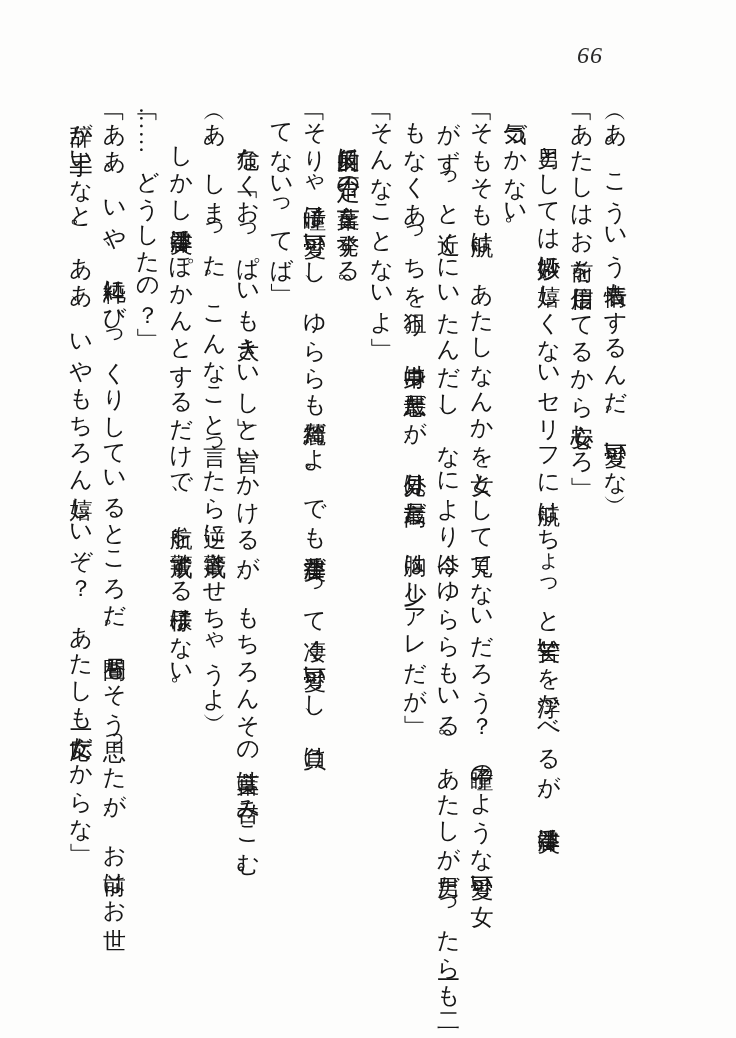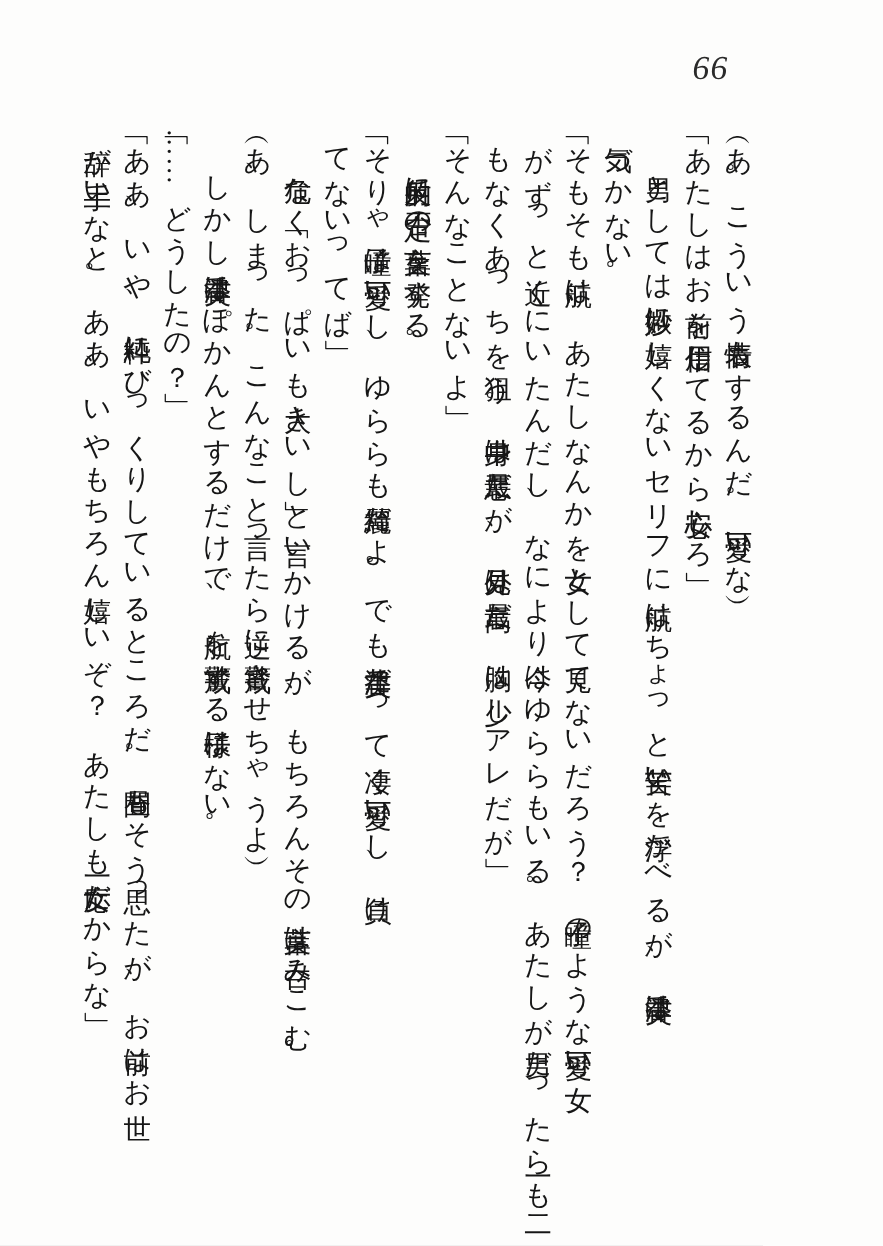--- a/index.html
+++ b/index.html
@@ -13,21 +13,21 @@
     height: 1038px;
     margin: 0 auto;
     background: #fdfdfc;
     overflow: hidden;
     font-family: "Liberation Serif", "DejaVu Serif", serif;
   }
   .pagenum {
     position: absolute;
     top: 42px;
     left: 577px;
-    font-size: 28px;
+    font-size: 24px;
     font-style: italic;
     color: #2a2a2a;
     letter-spacing: 1px;
   }
   .text-block {
     position: absolute;
     top: 106px;
     right: 104px;
     height: 912px;
     writing-mode: vertical-rl;

